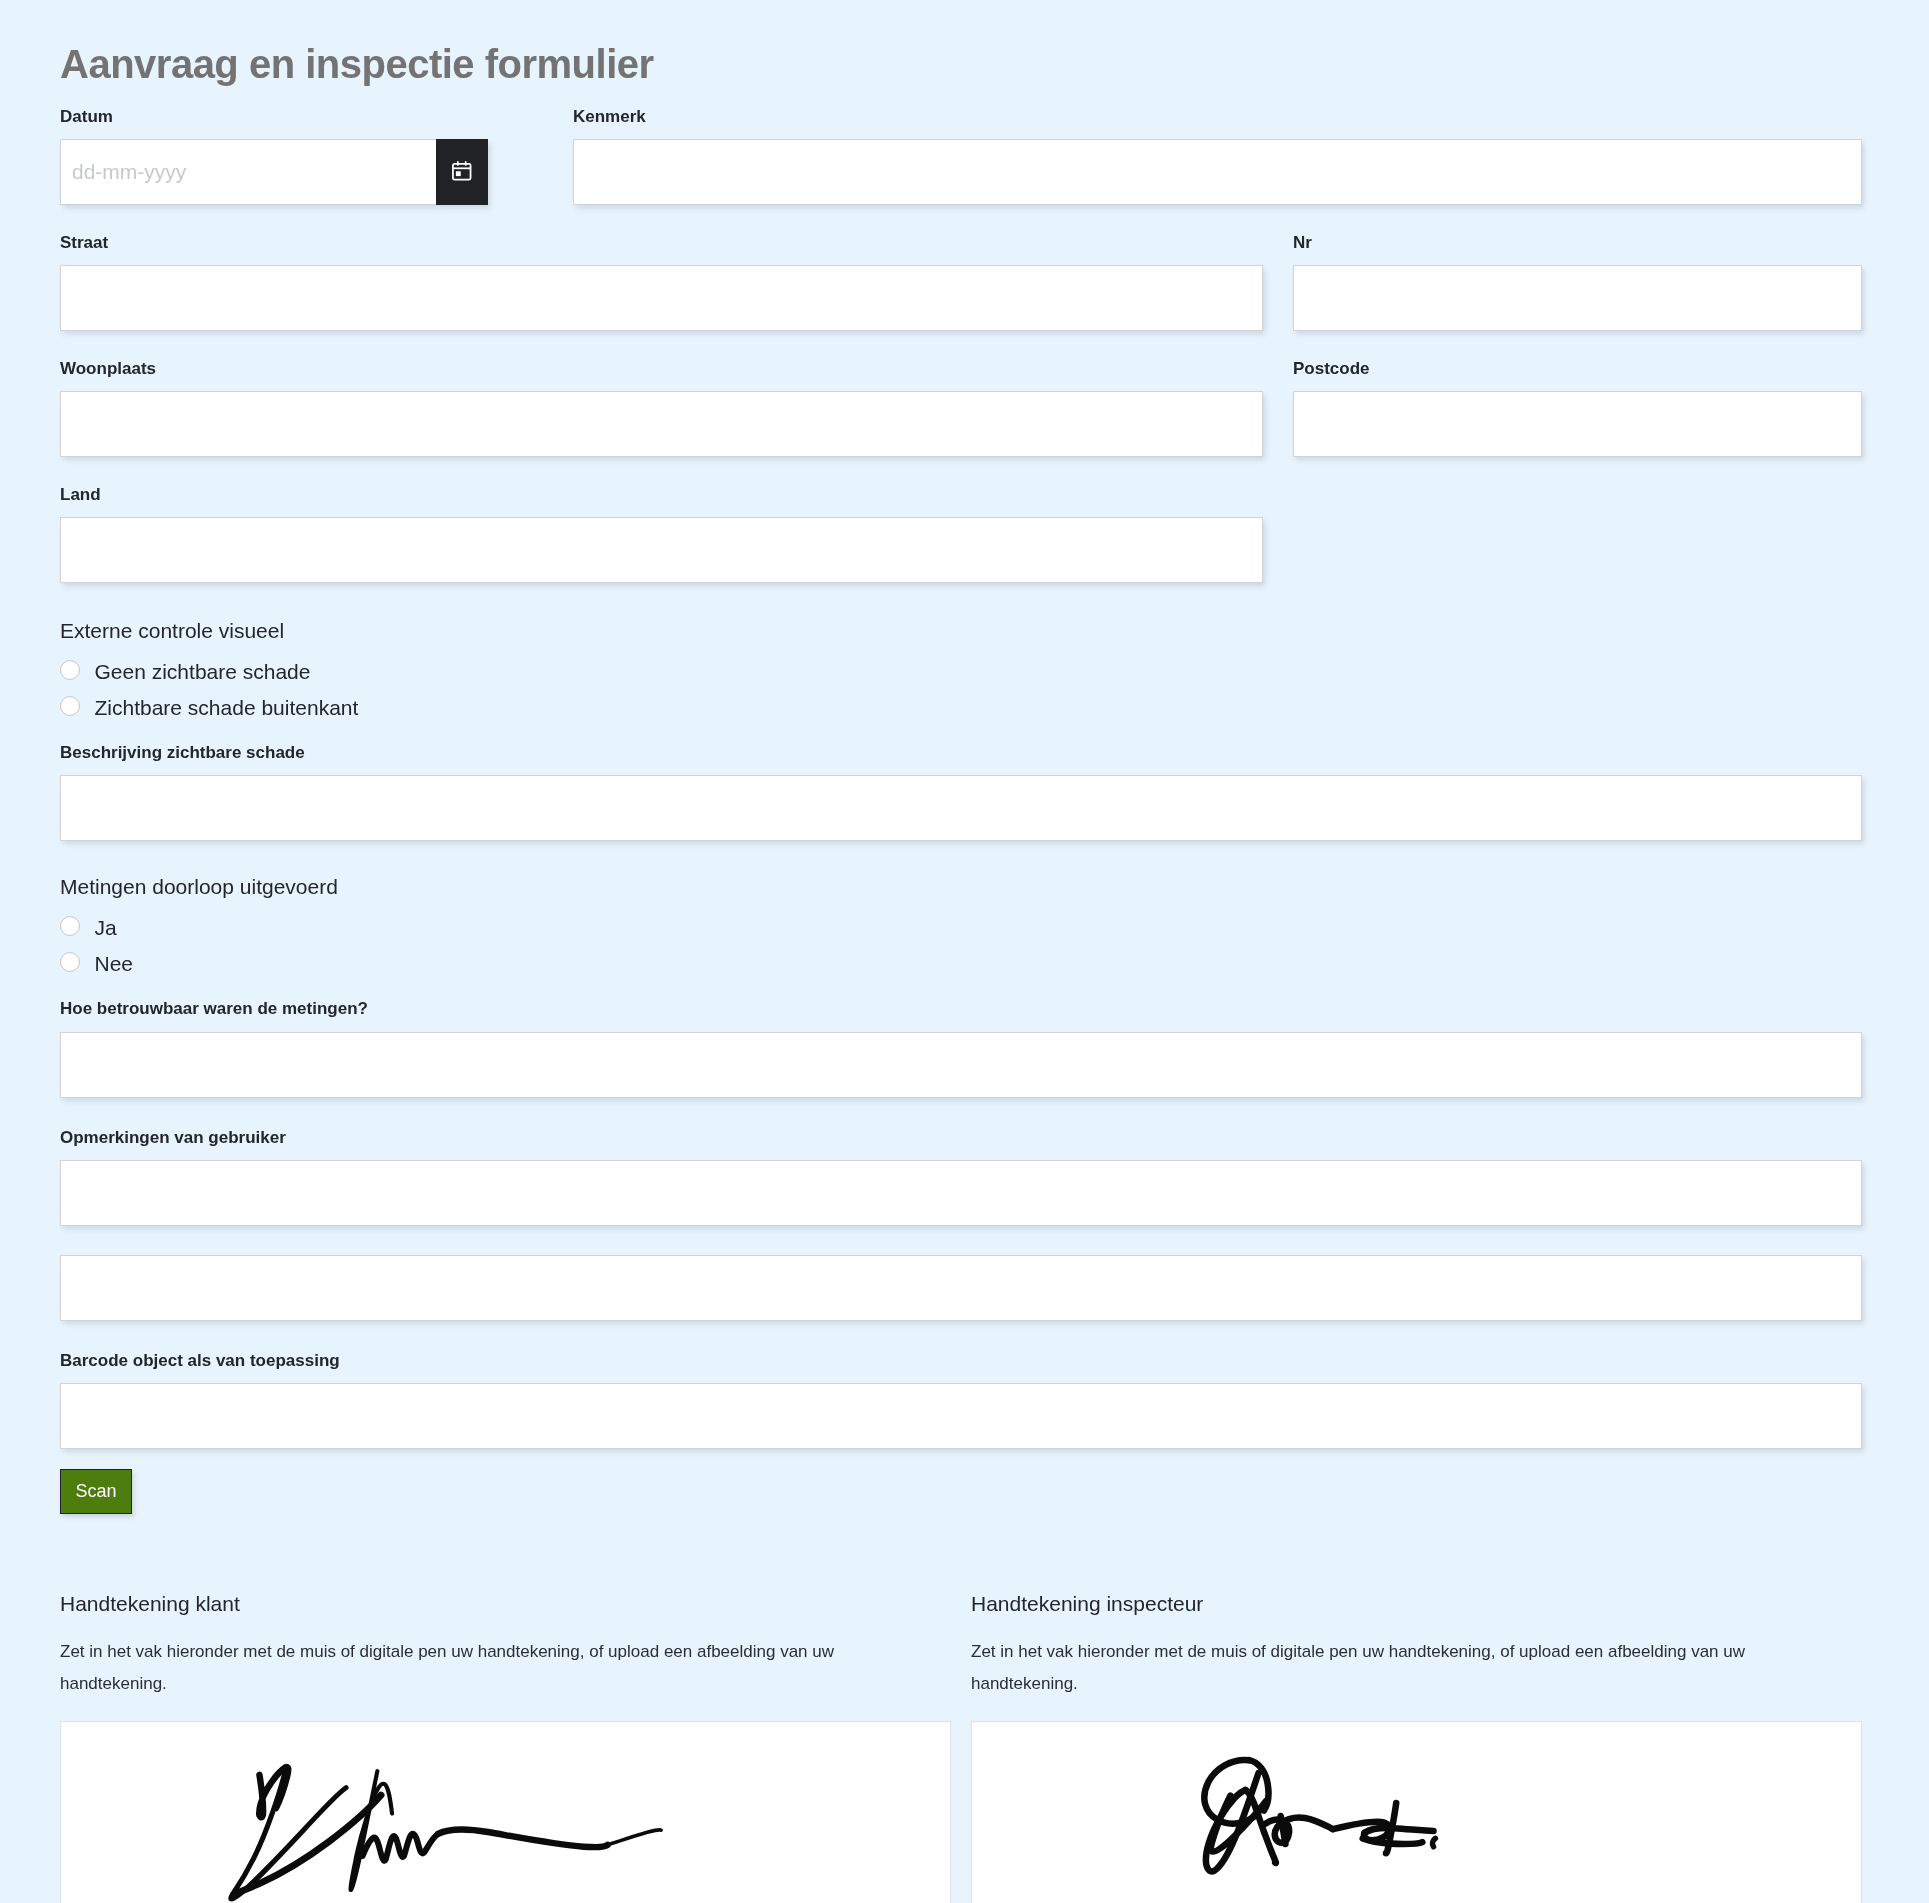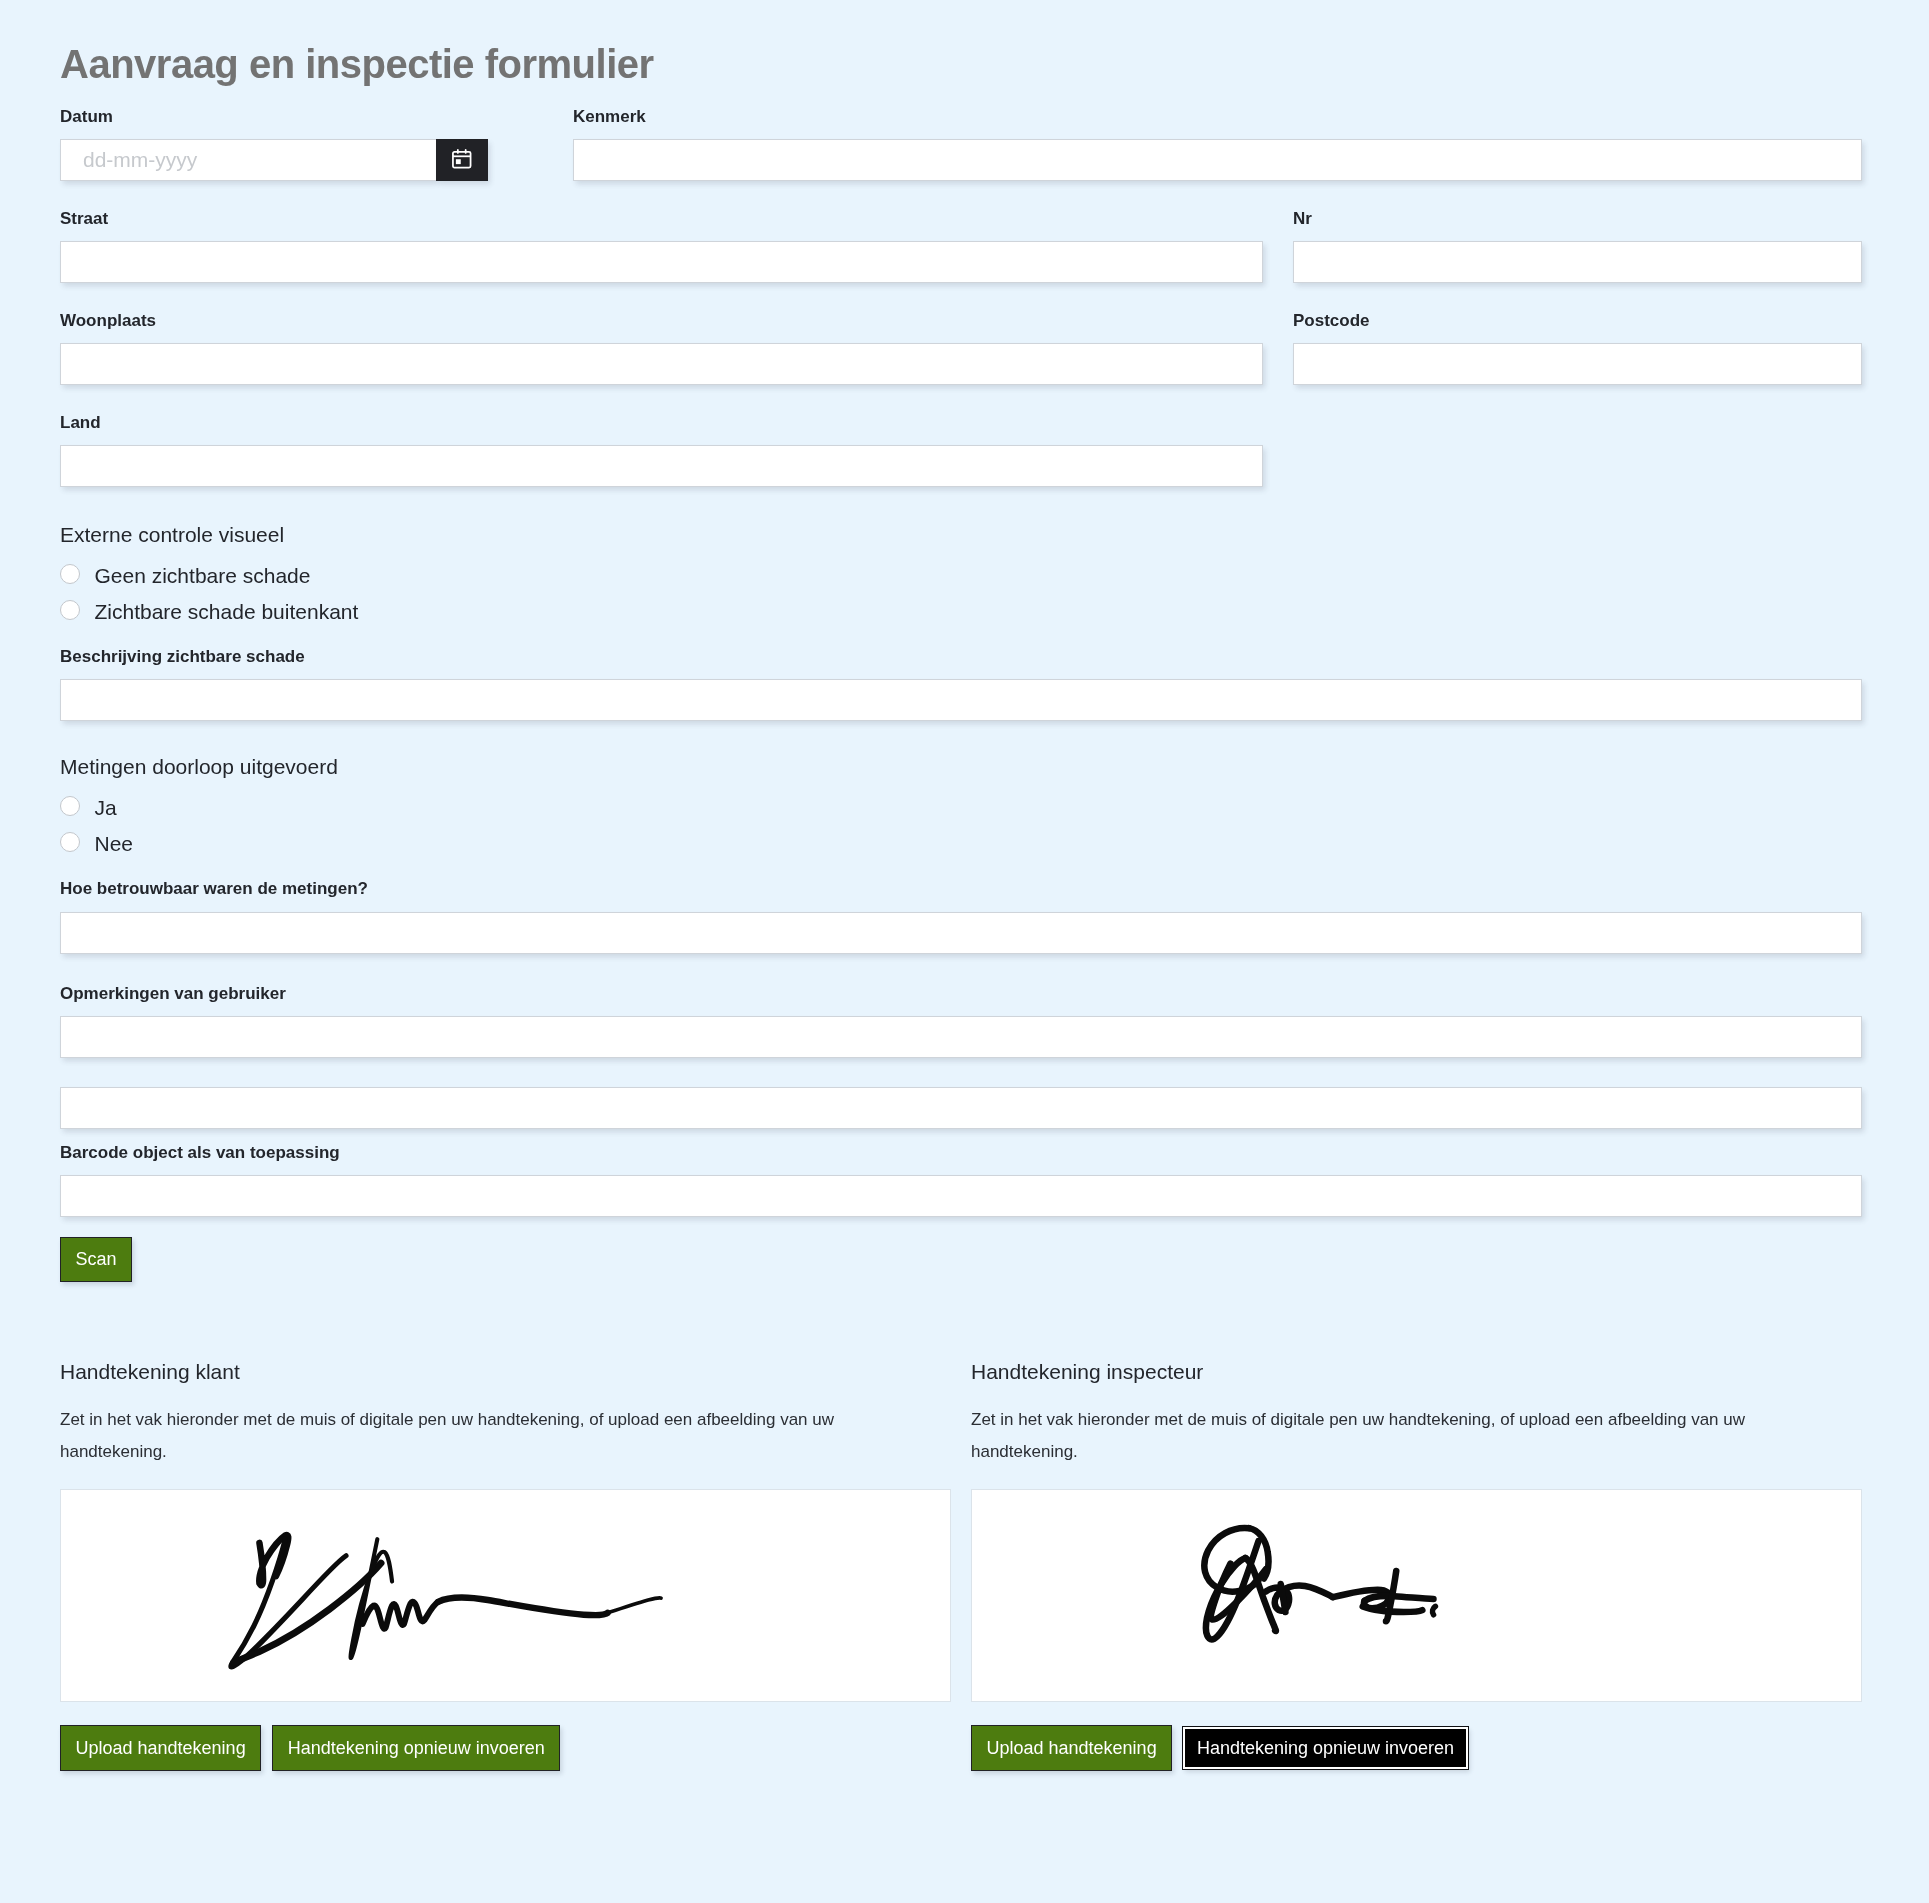--- a/index.html
+++ b/index.html
@@ -42,26 +42,26 @@
     line-height: 1.3;
     color: #23262c;
     font-weight: 700;
     margin: 0 0 11px 0;
     display: block;
   }
 
   .field {
     background: #ffffff;
     border: 0.9px solid #cfd4da;
-    height: 42px;
+    height: 66px;
     width: 100%;
     box-shadow: 2.7px 3.6px 5.4px rgba(60,70,90,0.16);
     font-family: "Liberation Sans", sans-serif;
     font-size: 21px;
-    padding: 0 22px;
+    padding: 0 11px;
     color: #23262c;
     outline: none;
     display: block;
   }
   .field::placeholder {
     color: #c6c9cd;
   }
 
   
   .row-top {
@@ -291,21 +291,21 @@
 
     <div class="block" style="margin-top:29px;">
       <span class="label">Opmerkingen van gebruiker</span>
       <input class="field" type="text" style="">
     </div>
 
     <div class="block" style="margin-top:29px;">
       <input class="field" type="text" style="">
     </div>
 
-    <div class="block" style="margin-top:13px;">
+    <div class="block" style="margin-top:29px;">
       <span class="label">Barcode object als van toepassing</span>
       <input class="field" type="text" style="">
     </div>
 
     <div class="scan-wrap">
       <button class="btn">Scan</button>
     </div>
 
     <div class="sig-section">
 

